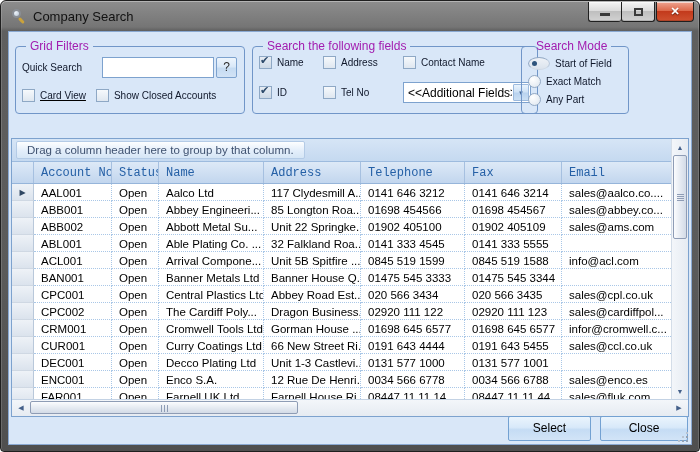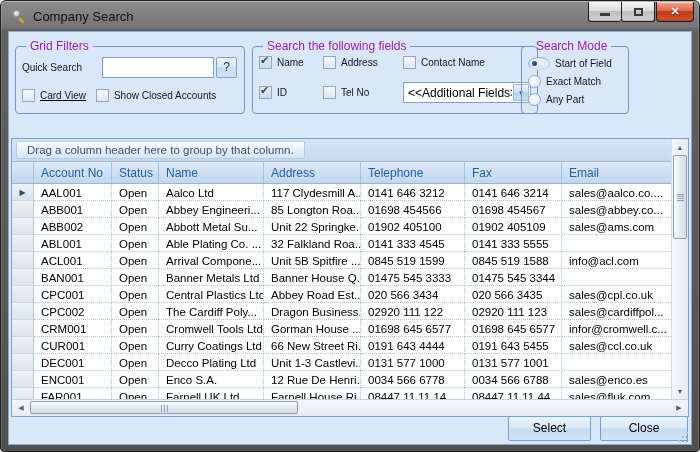--- a/index.html
+++ b/index.html
@@ -72,21 +72,21 @@
   .grid { position:absolute; left:2px; top:94px; width:678px; height:279px; border:1px solid #7da2ce; background:#fff; overflow:hidden;margin-top:12px; }
   .groupby { position:absolute; left:0; top:0; right:17px; height:23px;
     background:linear-gradient(#d6e5f6,#c5d9f0); border-bottom:1px solid #9dbbde; }
   .chip { position:absolute; left:4px; top:2px; height:18px; padding:0 10px;
     background:linear-gradient(#fdfeff,#e3eefa 55%,#d6e6f6); border:1px solid #b4cbe6; border-radius:2px;
     font-size:11.5px; color:#3f5270; line-height:17px; }
 
   .grid-header { position:absolute; left:0; top:23px; right:17px; height:22px; display:flex;
     background:linear-gradient(#dde9f7,#c2d6ee); border-bottom:1px solid #96b5da; overflow:hidden; }
   .hstub { width:22px; flex:0 0 auto; border-right:1px solid #a6c0e0; }
-  .hcell { flex:0 0 auto; padding:4px 6px 0 7px; font-size:12px; color:#2560a6; border-right:1px solid #a6c0e0; white-space:nowrap; overflow:hidden; }
+  .hcell { flex:0 0 auto; padding:4px 6px 0 7px; font-size:12px; color:#2560a6; border-right:1px solid #a6c0e0; white-space:nowrap; overflow:hidden;font-family:Liberation Mono, monospace; }
 
   .c0{width:78px;} .c1{width:47px;} .c2{width:105px;} .c3{width:97px;} .c4{width:104px;} .c5{width:97px;} .c6{width:113px;}
 
   .grid-body { position:absolute; left:0; top:45px; right:17px; bottom:17px; overflow:hidden; background:#fff; }
   .grow { display:flex; height:17px; }
   .sel { width:22px; flex:0 0 auto; background:linear-gradient(#eef2f7,#dbe3ed); border-right:1px solid #b9c8da; border-bottom:1px solid #cfd8e3;
     display:flex; align-items:center; justify-content:center; font-size:8px; color:#2f4763; }
   .cell { flex:0 0 auto; font-size:11.5px; color:#000; padding:2.5px 0 0 7px; border-right:1px dotted #a9c7e7; border-bottom:1px dotted #a9c7e7; white-space:nowrap; overflow:hidden; }
 
   

